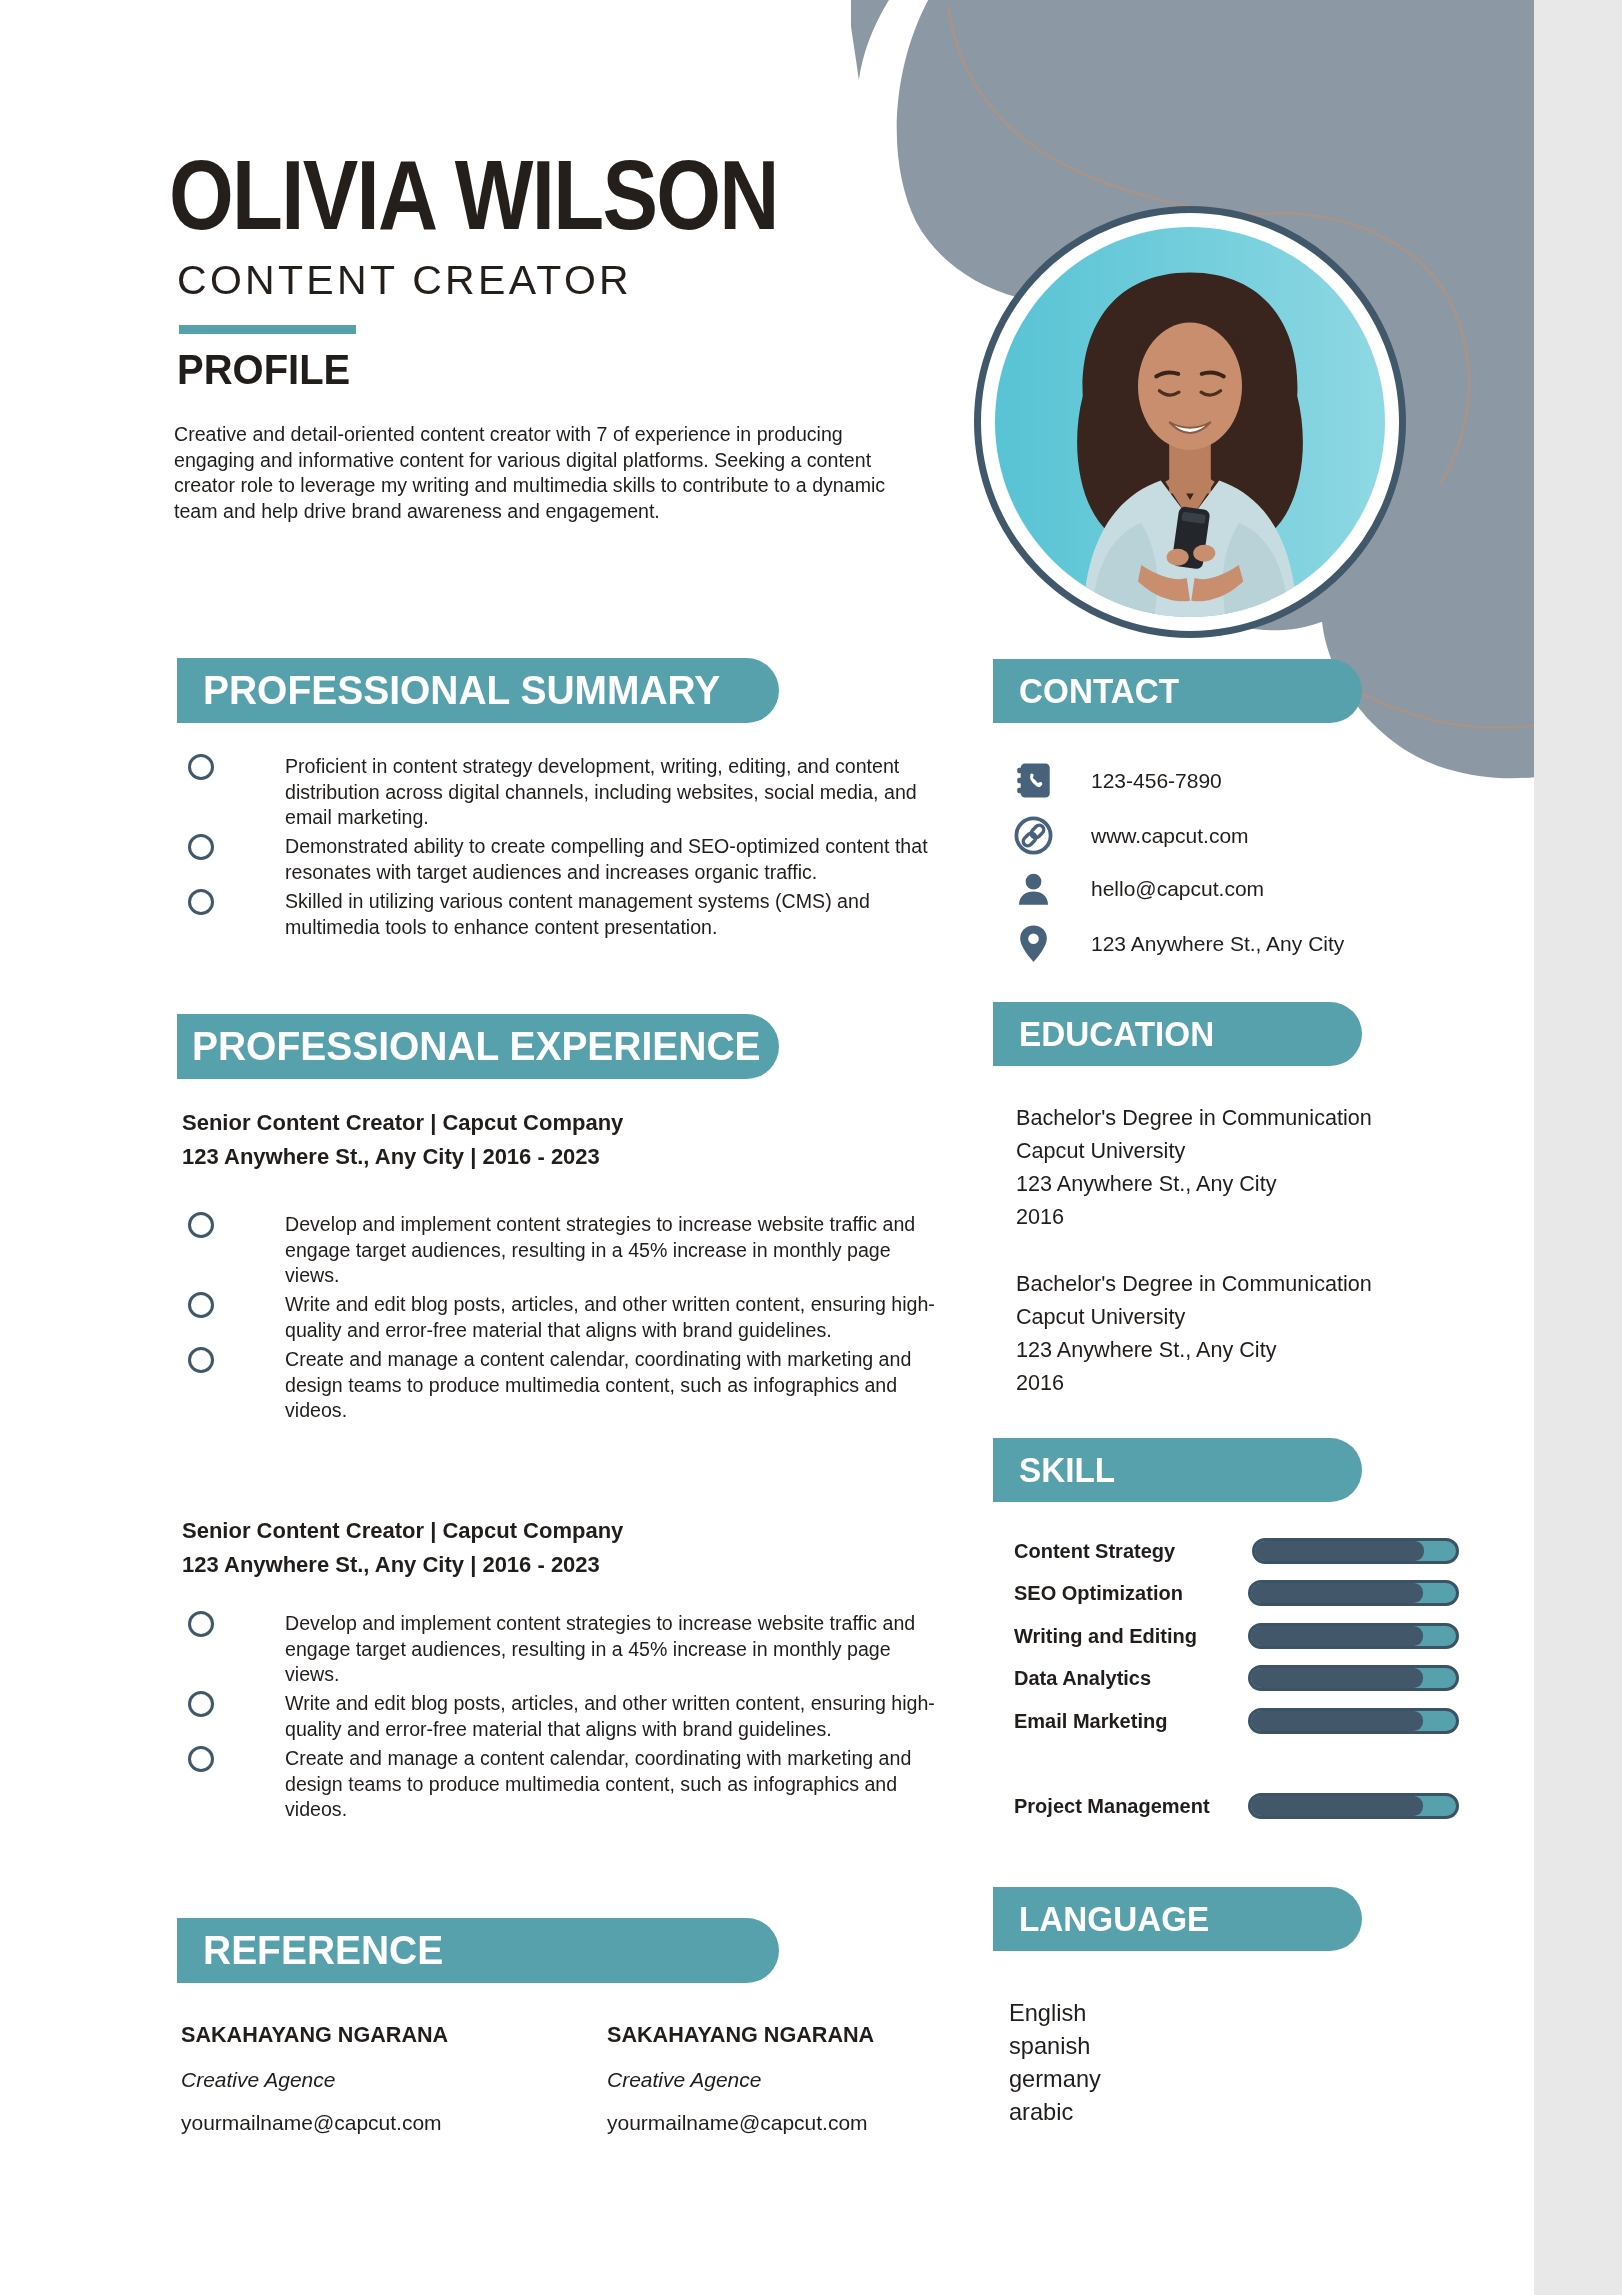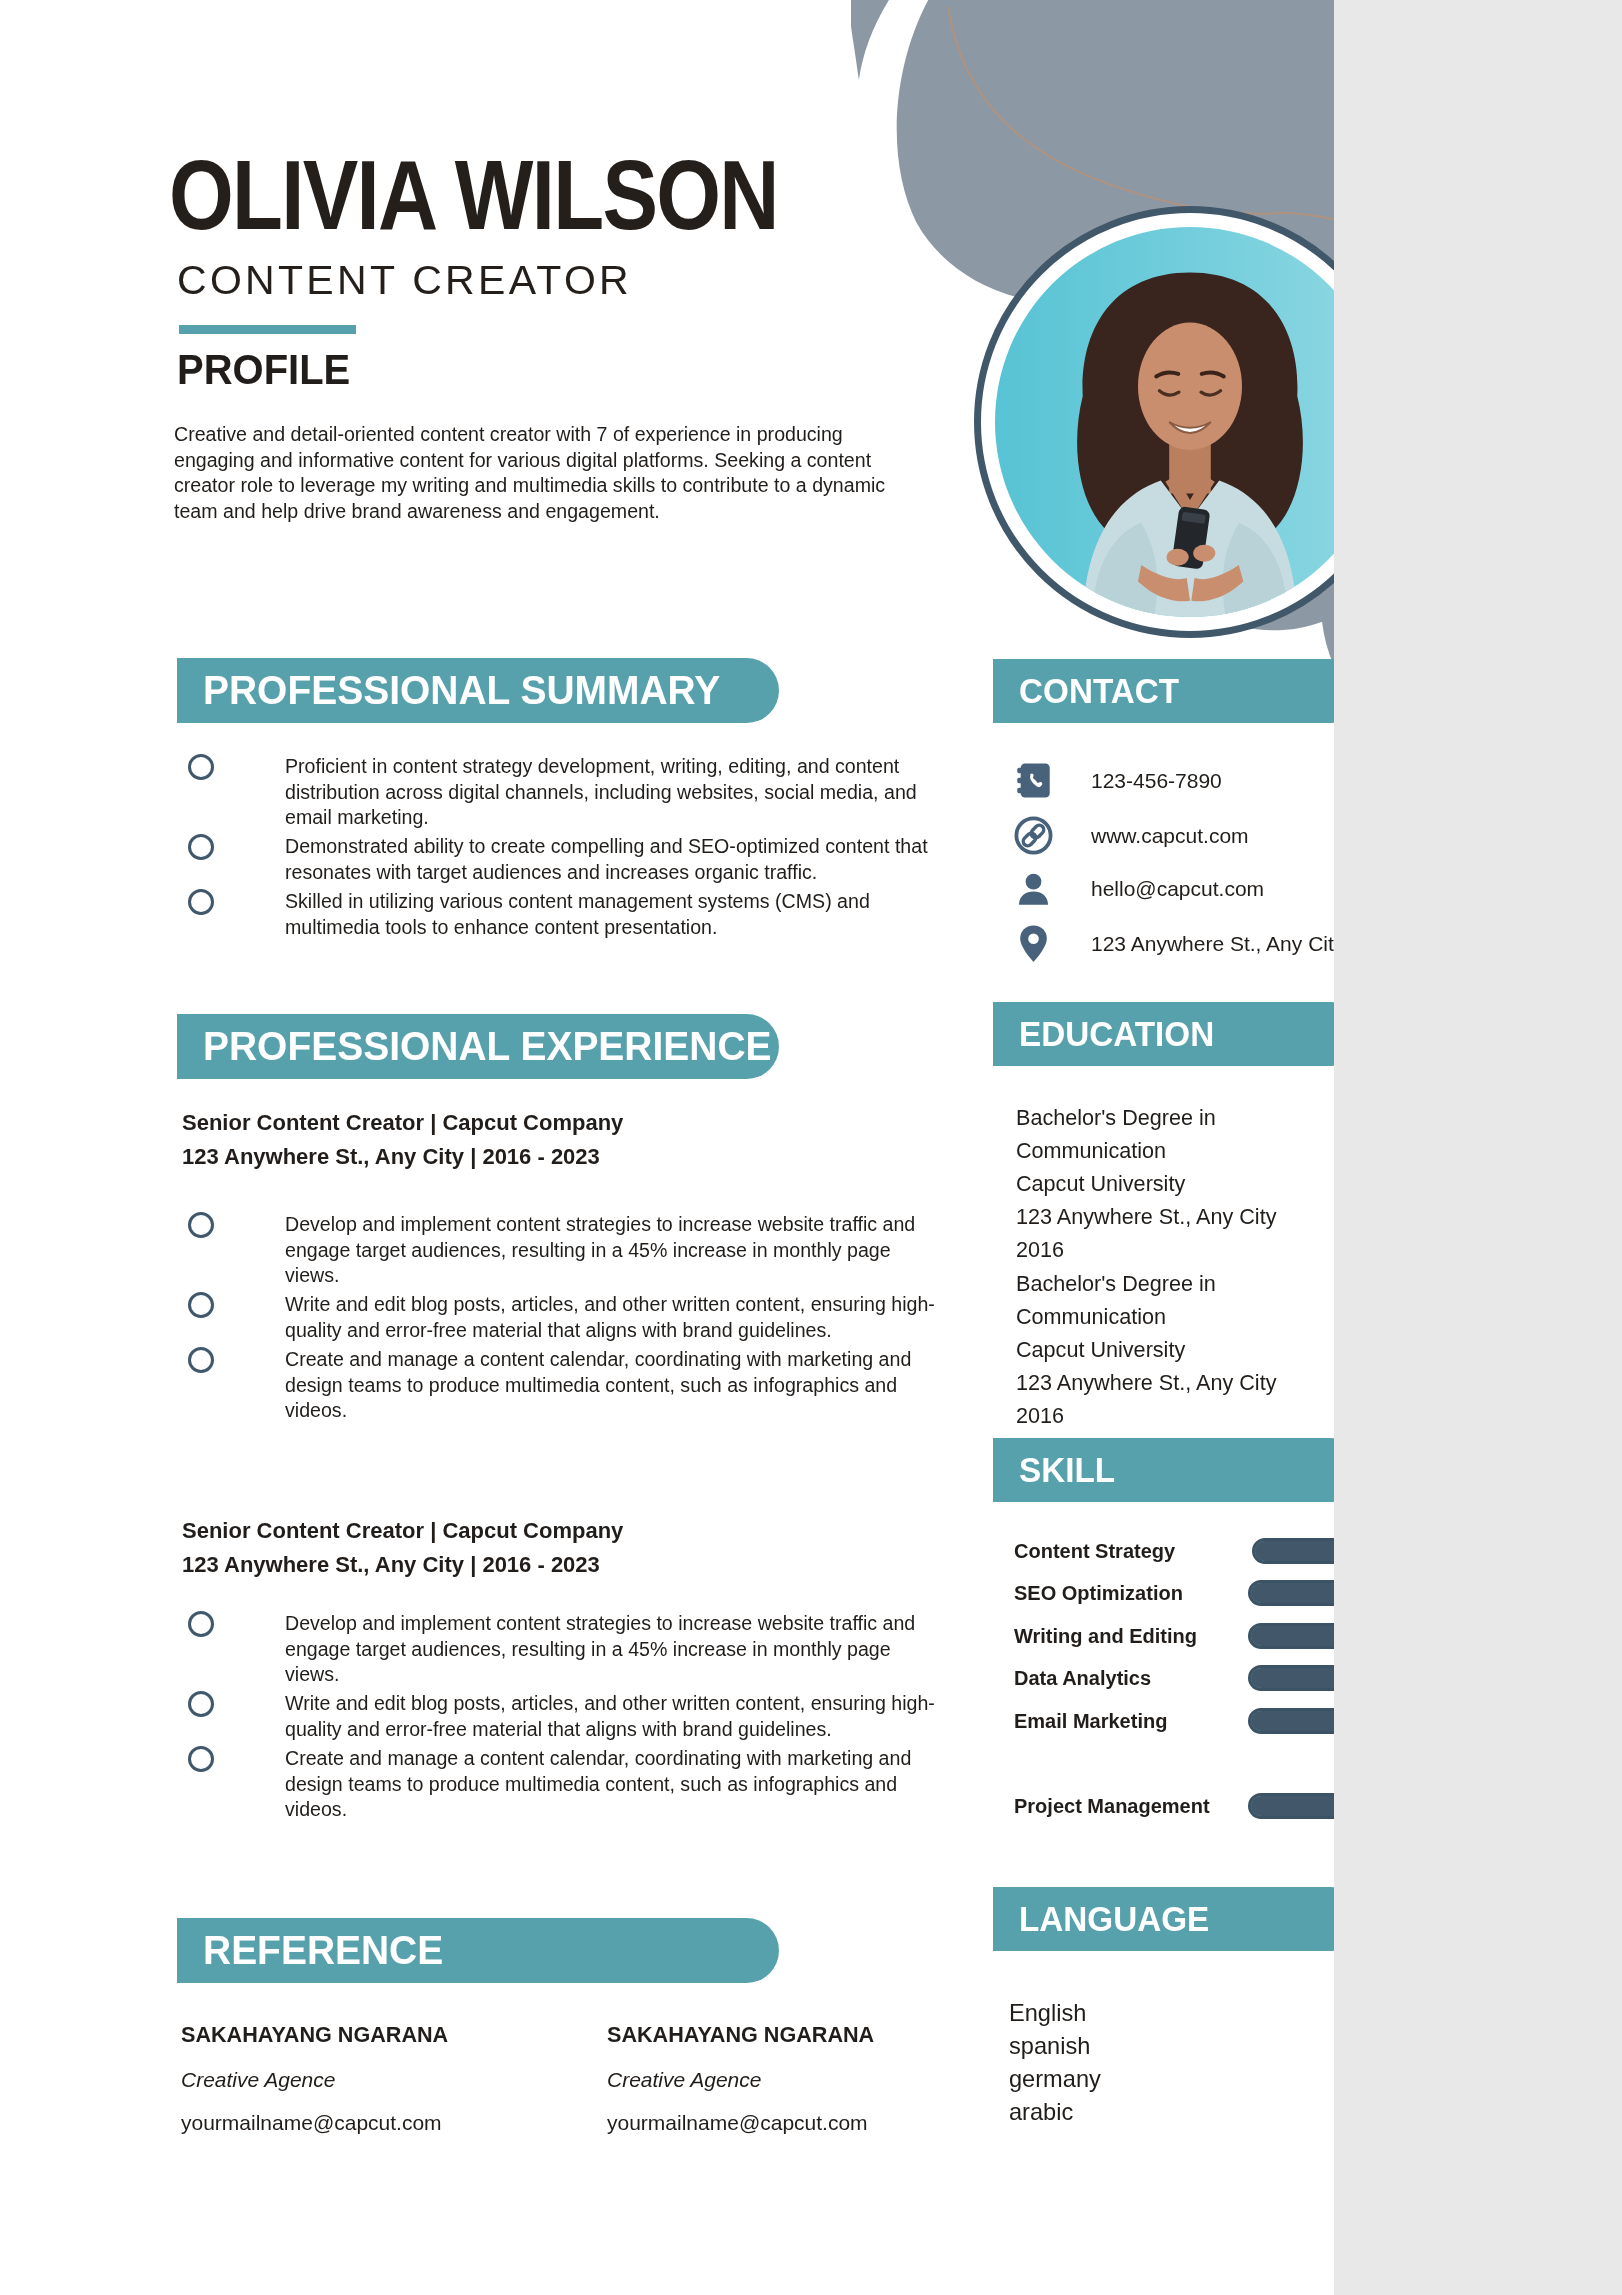--- a/index.html
+++ b/index.html
@@ -1,17 +1,17 @@
 <!DOCTYPE html>
 <html style="font-size:10.5px"><head>
 <meta charset="utf-8">
 <style>
   html,body{margin:0;padding:0;background:#e8e8e8;}
   .page{
-    position:relative;width:1334px;height:2295px;background:#ffffff;
+    position:relative;width:1534px;height:2295px;background:#ffffff;
     font-family:"Liberation Sans", sans-serif;color:#211d1a;overflow:hidden;
   }
   .abs{position:absolute;}
 
   
   .name{
     left:169px;top:139px;font-size:98px;font-weight:800;letter-spacing:-2px;
     transform:scaleX(.85);transform-origin:left center;white-space:nowrap;color:#241f1b;
   }
   .role{
@@ -163,21 +163,21 @@
     </div>
     <div class="bitem">
       <div class="bullet-ring"></div>
       <div class="btext">Skilled in utilizing various content management systems (CMS) and multimedia tools to enhance content presentation.</div>
     </div>
   </div>
   <div class="abs banner left" style="left:177px;top:658px;">
     <span>PROFESSIONAL SUMMARY</span>
   </div>
 
-  <div class="abs banner left" style="left:177px;top:1014px;">
+  <div class="abs banner left" style="left:177px;top:1014px;justify-content:center;">
     <span>PROFESSIONAL EXPERIENCE</span>
   </div>
 
   <div class="abs job-head" style="left:182px;top:1106px;">
     <div>Senior Content Creator | Capcut Company</div>
     <div>123 Anywhere St., Any City | 2016 - 2023</div>
   </div>
   <div class="abs blist" style="left:188px;top:1212px;">
     <div class="bitem">
       <div class="bullet-ring"></div>

